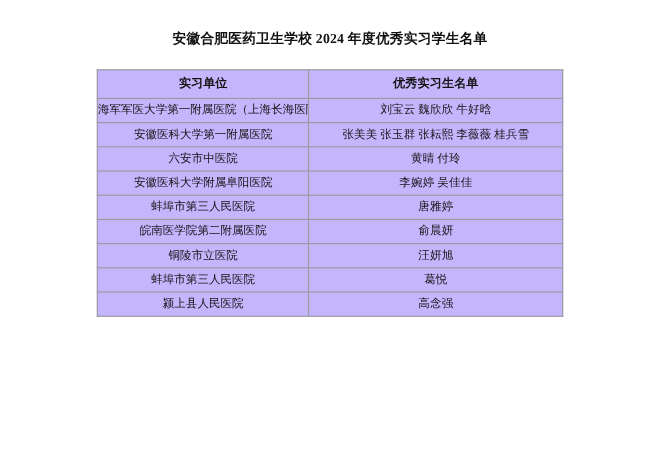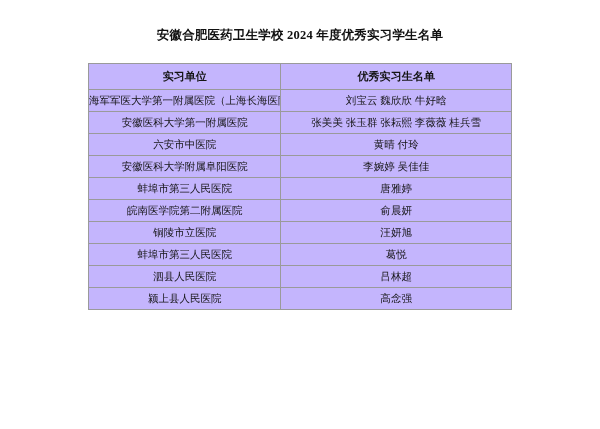--- a/index.html
+++ b/index.html
@@ -112,24 +112,20 @@
         </tr>
         <tr>
           <td>铜陵市立医院</td>
           <td class="names">汪妍旭</td>
         </tr>
         <tr>
           <td>蚌埠市第三人民医院</td>
           <td class="names">葛悦</td>
         </tr>
         <tr>
-          <td>泗县人民医院</td>
-          <td class="names">吕林超</td>
-        </tr>
-        <tr>
           <td>颍上县人民医院</td>
           <td class="names">高念强</td>
         </tr>
       </tbody>
     </table>
   </div>
 
 </div>
 
 </body></html>

